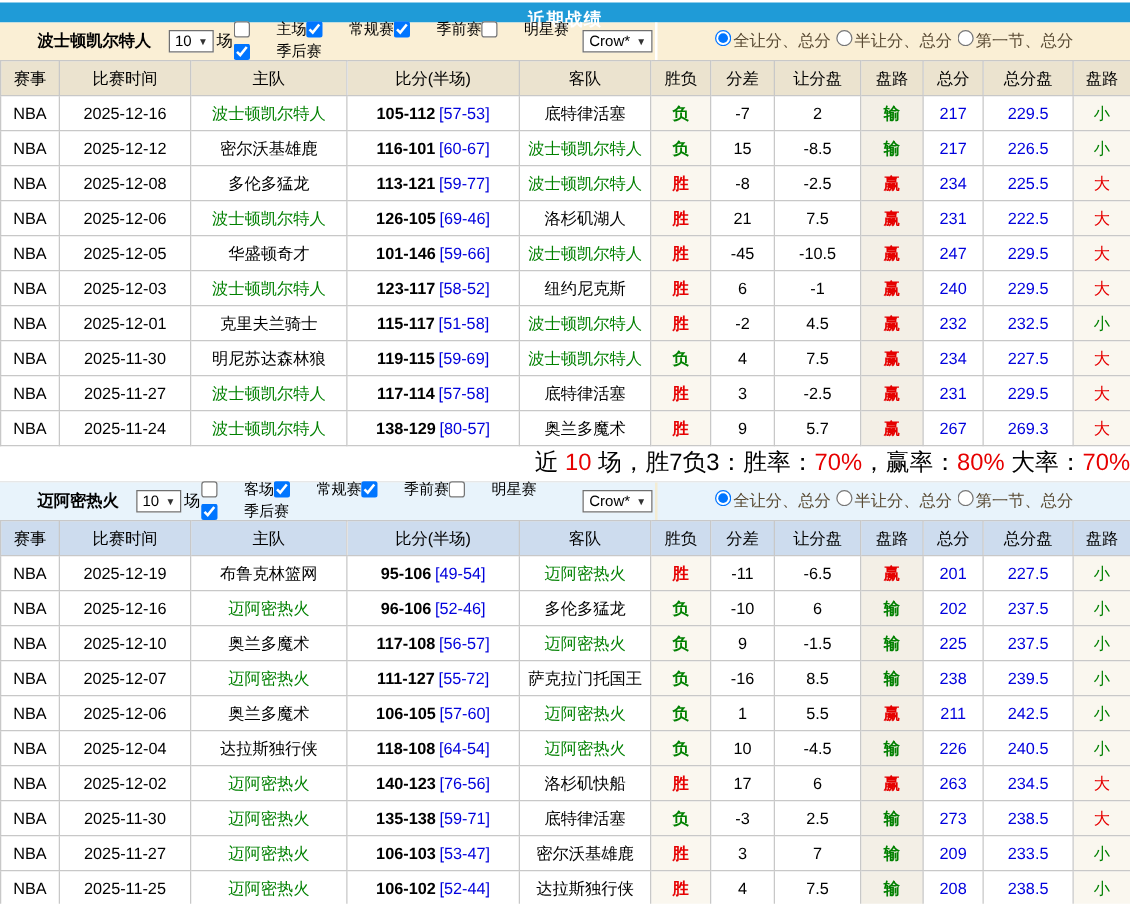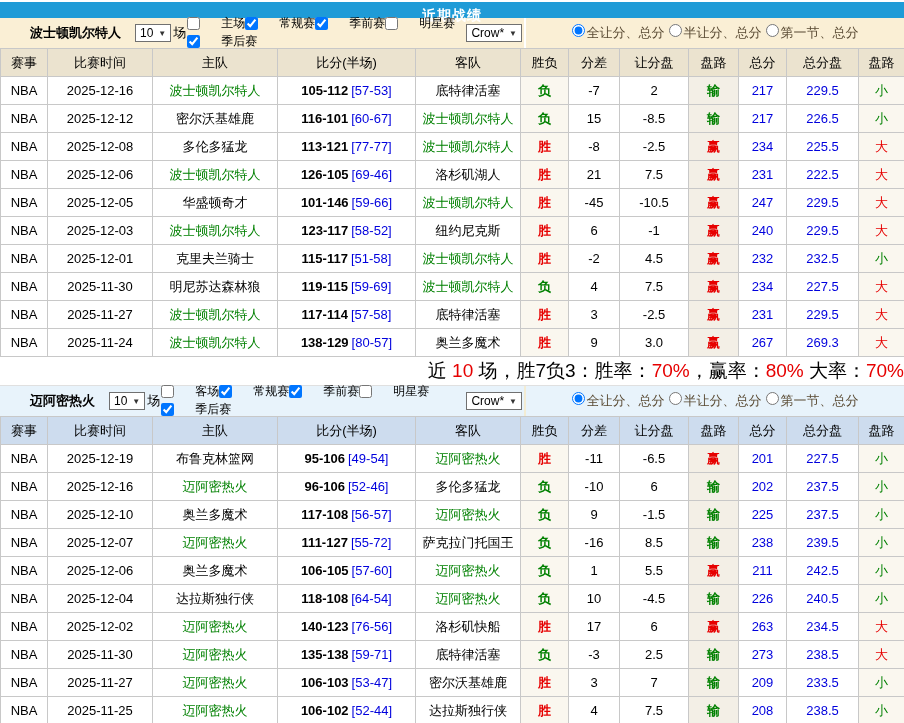--- a/index.html
+++ b/index.html
@@ -157,21 +157,21 @@
     <td>-8.5</td>
     <td class="col-path c-green">输</td>
     <td class="num">217</td>
     <td class="num">226.5</td>
     <td class="col-path2 c-green">小</td>
   </tr>
           <tr class="row">
     <td>NBA</td>
     <td>2025-12-08</td>
     <td class="c-black">多伦多猛龙</td>
-    <td><span class="score-b">113-121</span><span class="half">[77-77]</span></td>
+    <td><span class="score-b">113-121</span><span class="half">[59-77]</span></td>
     <td class="c-green">波士顿凯尔特人</td>
     <td class="col-wl c-red">胜</td>
     <td>-8</td>
     <td>-2.5</td>
     <td class="col-path c-red">赢</td>
     <td class="num">234</td>
     <td class="num">225.5</td>
     <td class="col-path2 c-red">大</td>
   </tr>
           <tr class="row">
@@ -259,21 +259,21 @@
     <td class="col-path2 c-red">大</td>
   </tr>
           <tr class="row">
     <td>NBA</td>
     <td>2025-11-24</td>
     <td class="c-green">波士顿凯尔特人</td>
     <td><span class="score-b">138-129</span><span class="half">[80-57]</span></td>
     <td class="c-black">奥兰多魔术</td>
     <td class="col-wl c-red">胜</td>
     <td>9</td>
-    <td>3.0</td>
+    <td>5.7</td>
     <td class="col-path c-red">赢</td>
     <td class="num">267</td>
     <td class="num">269.3</td>
     <td class="col-path2 c-red">大</td>
   </tr>
         </tbody>
     </table>
     <div class="summary"><span>近 </span><span class="c-red">10</span><span> 场，胜7负3：胜率：</span><span class="c-red">70%</span><span>，赢率：</span><span class="c-red">80%</span><span> 大率：</span><span class="c-red">70%</span></div>
   </section>
     <section class="section sec-cool">

